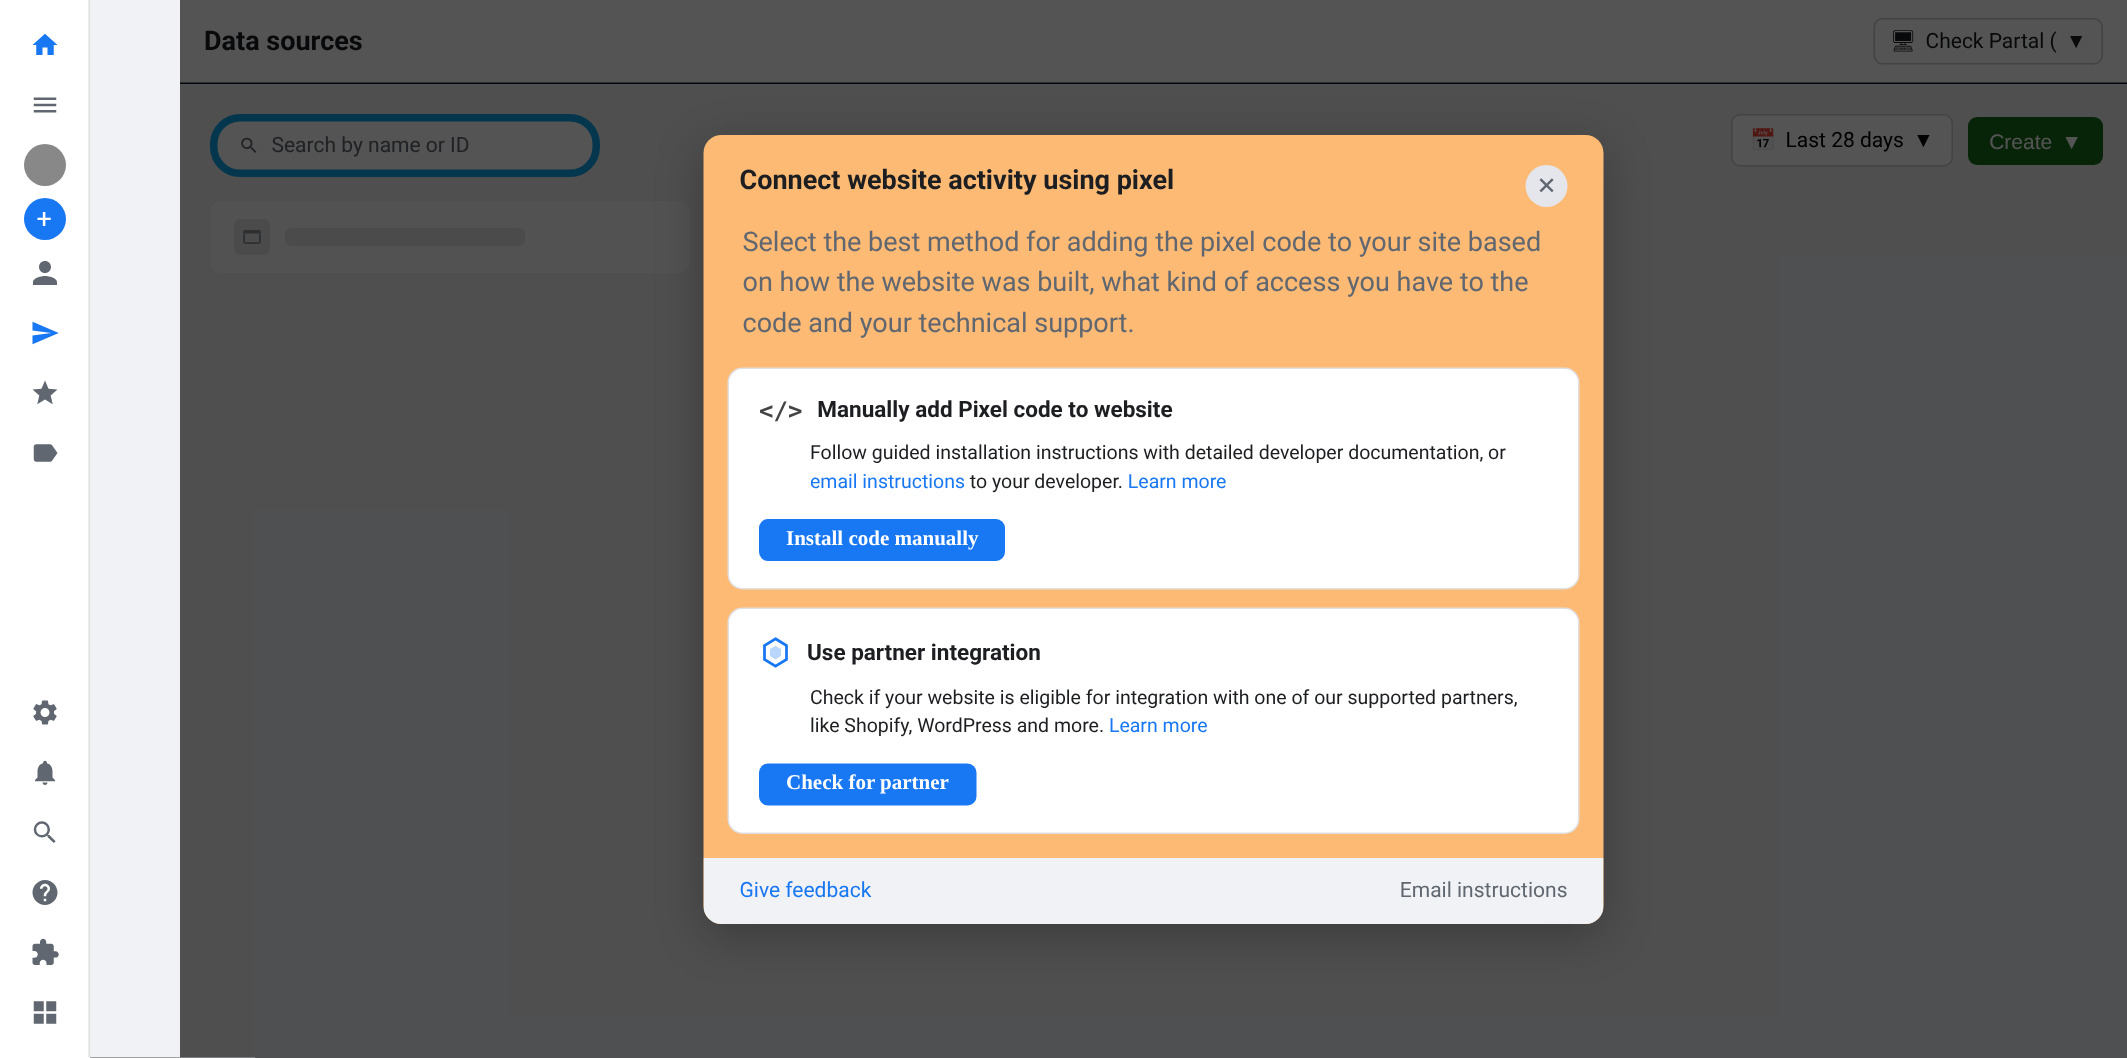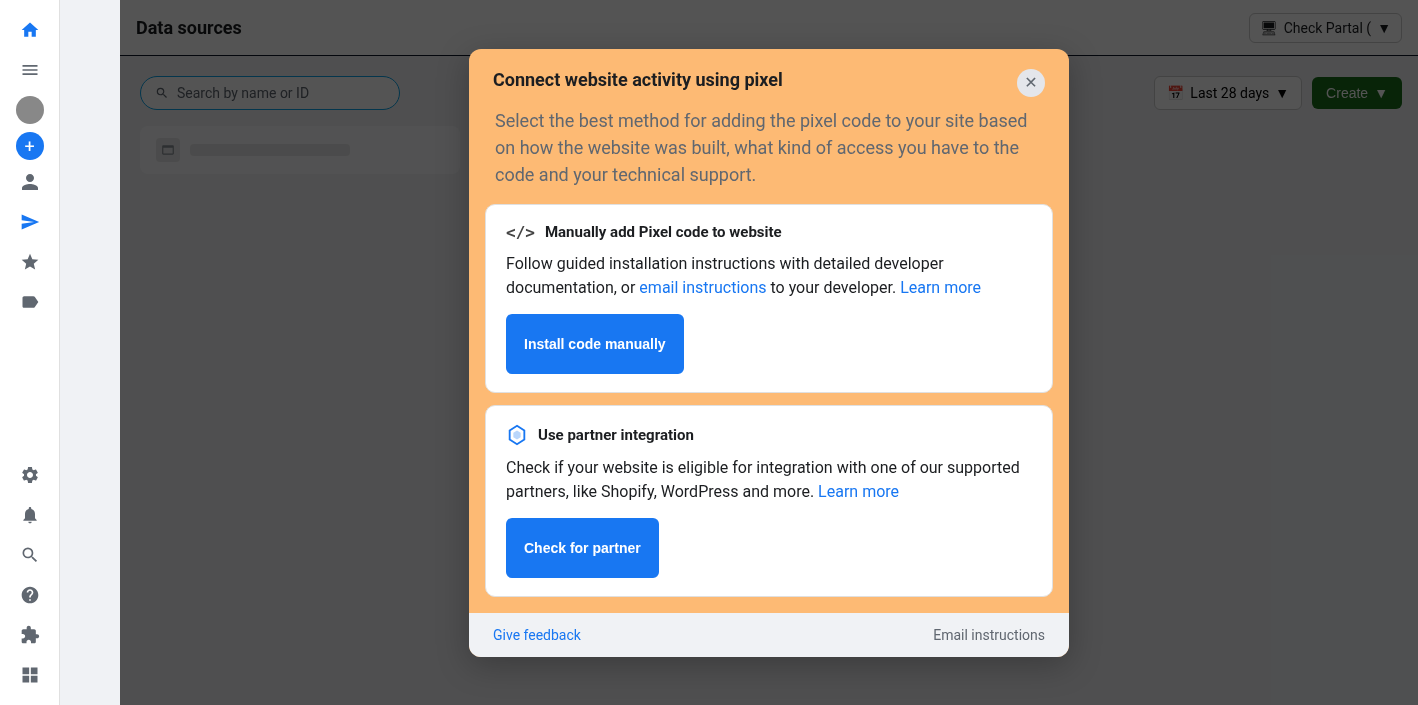--- a/index.html
+++ b/index.html
@@ -94,21 +94,21 @@
       position: absolute;
       inset: 0;
       padding: 20px;
       display: flex;
       flex-direction: column;
       gap: 16px;
     }
 
     .search-bar {
       background: #fff;
-      border: 1px solid #0ea5e9;
+      border: 5px solid #0ea5e9;
       border-radius: 20px;
       padding: 8px 14px;
       display: flex; align-items: center; gap: 8px;
       width: 260px;
       font-size: 14px;
       color: #606770;
     }
     .date-btn {
       display: flex; align-items: center; gap: 6px;
       border: 1px solid #ccc;
@@ -203,39 +203,41 @@
     .option-icon {
       font-size: 20px;
       color: #1877f2;
     }
     .option-title {
       font-size: 15px;
       font-weight: 700;
       color: #1c1e21;
     }
     .option-desc {
-      font-size: 16px;
+      font-size: 13px;
       color: #1c1e21;
       line-height: 1.5;
       margin-bottom: 14px;
+      margin-left: 34px;
     }
     .option-desc a {
       color: #1877f2;
       text-decoration: none;
     }
 
     .btn-primary {
       background: #1877f2;
       color: #fff;
       border: none;
       border-radius: 6px;
-      padding: 22px 18px;
+      padding: 6px 18px;
       font-size: 14px;
       font-weight: 600;
       cursor: pointer;
+      font-family: Liberation Serif, serif;
     }
 
     .modal-footer {
       background: #f0f2f5;
       padding: 14px 24px;
       display: flex;
       align-items: center;
       justify-content: space-between;
     }
     .footer-link {

